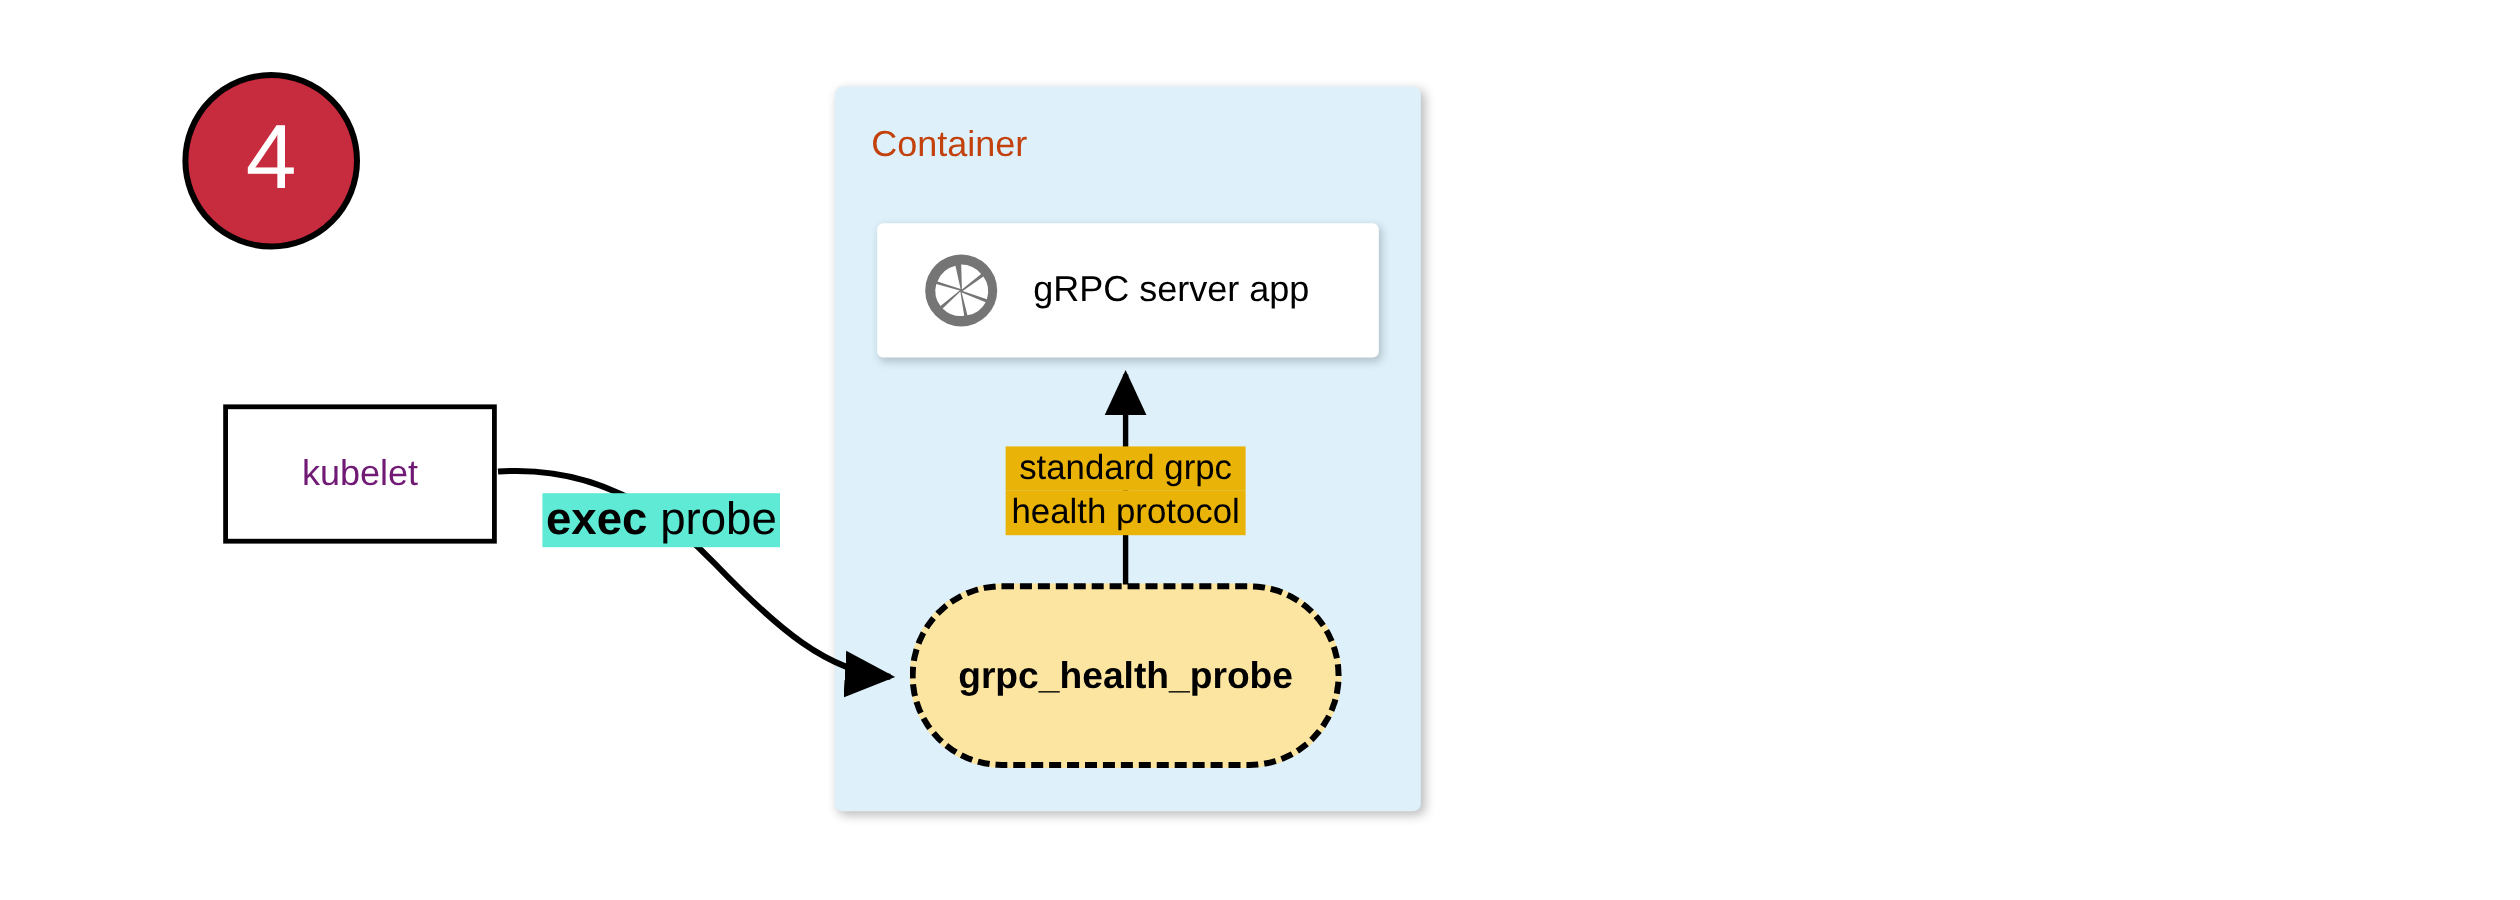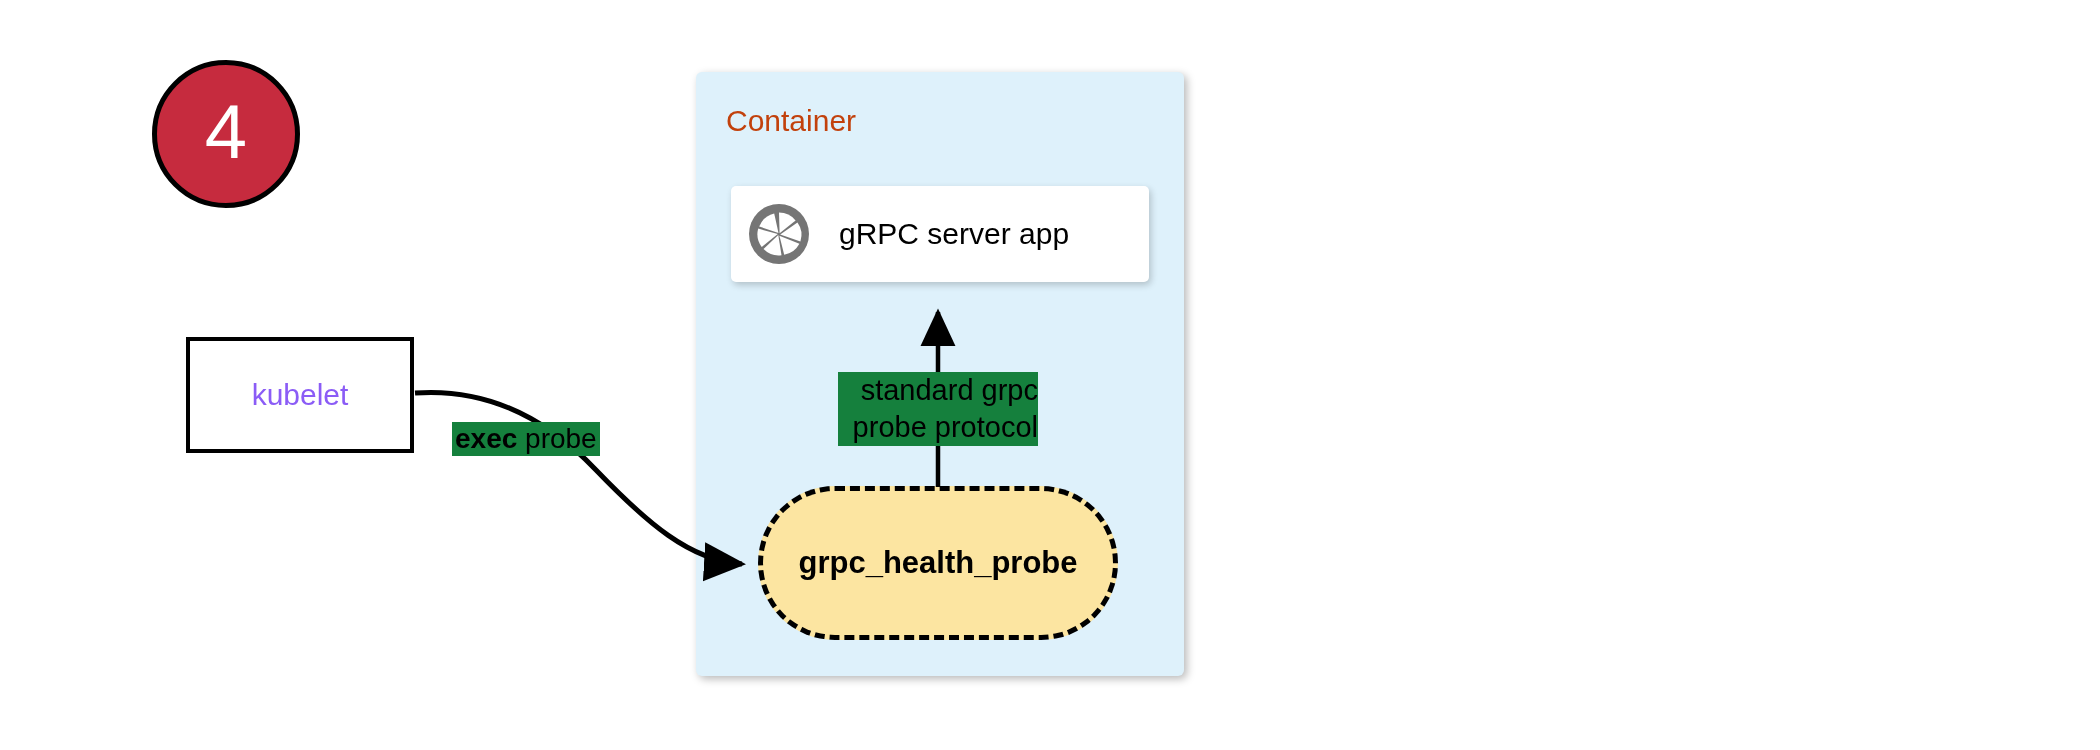--- a/index.html
+++ b/index.html
@@ -57,21 +57,21 @@
     height: 116px;
     background: #ffffff;
     border: 4px solid #000000;
     box-sizing: border-box;
     display: flex;
     align-items: center;
     justify-content: center;
   }
   .kubelet-label {
     font-size: 30px;
-    color: #8b5cf6;
+    color: #701a75;
   }
 
   
   .container-box {
     position: absolute;
     left: 696px;
     top: 72px;
     width: 488px;
     height: 604px;
     background: #DEF1FB;
@@ -85,27 +85,27 @@
     font-size: 30px;
     color: #c2410c;
   }
 
   
   .server-card {
     position: absolute;
     left: 731px;
     top: 186px;
     width: 418px;
-    height: 96px;
+    height: 112px;
     background: #ffffff;
     border-radius: 5px;
     box-shadow: 2px 3px 7px rgba(0,0,0,0.20);
     display: flex;
     align-items: center;
-    padding-left: 16px;
+    padding-left: 38px;
     box-sizing: border-box;
   }
   .aperture-icon {
     width: 64px;
     height: 64px;
     flex: 0 0 auto;
     display: block;
   }
   .server-card-label {
     font-size: 30px;
@@ -164,32 +164,31 @@
     top: 372px;
     width: 200px;
     text-align: center;
     font-size: 29px;
     line-height: 1.28;
     color: #000000;
     background: transparent;
   }
   .edge-label-protocol .lbl-line {
     display: block;
-    background: #15803d;
-    text-align: right;
+    background: #eab308;
   }
 
   .edge-label-exec {
     position: absolute;
     left: 452px;
-    top: 422px;
-    font-size: 28px;
-    color: #000000;
-    white-space: nowrap;
-    background: #15803d;
+    top: 411px;
+    font-size: 38px;
+    color: #000000;
+    white-space: nowrap;
+    background: #5eead4;
     padding: 1px 3px;
   }
   .edge-label-exec b {
     font-weight: bold;
   }
 
   
   .annotation {
     position: absolute;
     left: 1320px;
@@ -246,19 +245,19 @@
 
     <path d="M415,393 C498,387 556,428 596,470 C646,522 690,561 742,564" fill="none" stroke="#000000" stroke-width="5" marker-end="url(#arrowhead)"></path>
   </svg>
 
   <div class="kubelet-box">
     <span class="kubelet-label">kubelet</span>
   </div>
 
   <div class="edge-label-protocol">
     <span class="lbl-line">standard grpc</span>
-    <span class="lbl-line">probe protocol</span>
+    <span class="lbl-line">health protocol</span>
   </div>
 
   <div class="edge-label-exec"><b>exec</b><span> probe</span></div>
 
 
 </div>
 
 </body></html>

